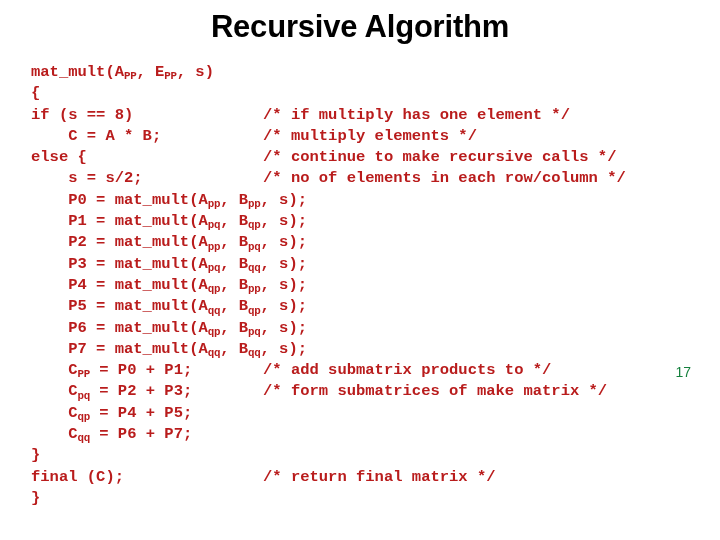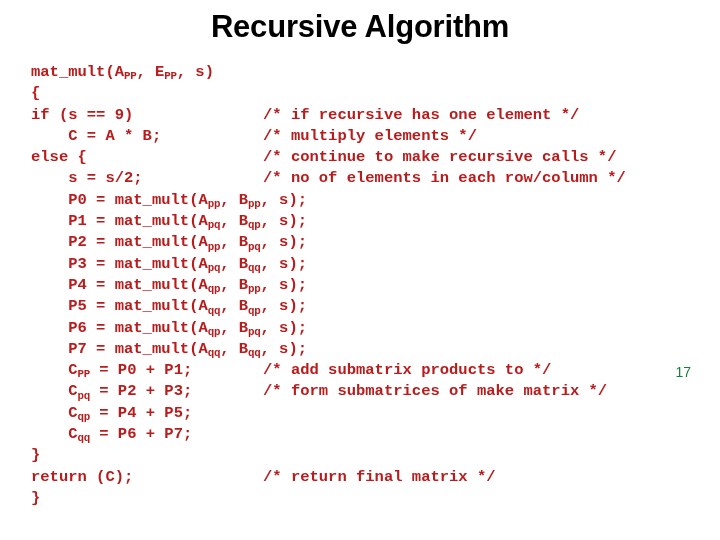--- a/index.html
+++ b/index.html
@@ -96,36 +96,36 @@
 </head>
 <body>
 
 <div id="slide">
 
   <div id="slide-title">Recursive Algorithm</div>
 
   <div id="code-block">
       <div class="code-line"><span class="code-main">mat_mult(A<sub class="sub">PP</sub>, E<sub class="sub">PP</sub>, s)</span></div>
       <div class="code-line"><span class="code-main">{</span></div>
-      <div class="code-line"><span class="code-main">if (s == 9)</span><span class="code-comment">/* if recursive has one element */</span></div>
+      <div class="code-line"><span class="code-main">if (s == 8)</span><span class="code-comment">/* if multiply has one element */</span></div>
       <div class="code-line"><span class="code-main">    C = A * B;</span><span class="code-comment">/* multiply elements */</span></div>
       <div class="code-line"><span class="code-main">else {</span><span class="code-comment">/* continue to make recursive calls */</span></div>
       <div class="code-line"><span class="code-main">    s = s/2;</span><span class="code-comment">/* no of elements in each row/column */</span></div>
       <div class="code-line"><span class="code-main">    P0 = mat_mult(A<sub class="sub">pp</sub>, B<sub class="sub">pp</sub>, s);</span></div>
       <div class="code-line"><span class="code-main">    P1 = mat_mult(A<sub class="sub">pq</sub>, B<sub class="sub">qp</sub>, s);</span></div>
       <div class="code-line"><span class="code-main">    P2 = mat_mult(A<sub class="sub">pp</sub>, B<sub class="sub">pq</sub>, s);</span></div>
       <div class="code-line"><span class="code-main">    P3 = mat_mult(A<sub class="sub">pq</sub>, B<sub class="sub">qq</sub>, s);</span></div>
       <div class="code-line"><span class="code-main">    P4 = mat_mult(A<sub class="sub">qp</sub>, B<sub class="sub">pp</sub>, s);</span></div>
       <div class="code-line"><span class="code-main">    P5 = mat_mult(A<sub class="sub">qq</sub>, B<sub class="sub">qp</sub>, s);</span></div>
       <div class="code-line"><span class="code-main">    P6 = mat_mult(A<sub class="sub">qp</sub>, B<sub class="sub">pq</sub>, s);</span></div>
       <div class="code-line"><span class="code-main">    P7 = mat_mult(A<sub class="sub">qq</sub>, B<sub class="sub">qq</sub>, s);</span></div>
       <div class="code-line"><span class="code-main">    C<sub class="sub">PP</sub> = P0 + P1;</span><span class="code-comment">/* add submatrix products to */</span></div>
       <div class="code-line"><span class="code-main">    C<sub class="sub">pq</sub> = P2 + P3;</span><span class="code-comment">/* form submatrices of make matrix */</span></div>
       <div class="code-line"><span class="code-main">    C<sub class="sub">qp</sub> = P4 + P5;</span></div>
       <div class="code-line"><span class="code-main">    C<sub class="sub">qq</sub> = P6 + P7;</span></div>
       <div class="code-line"><span class="code-main">}</span></div>
-      <div class="code-line"><span class="code-main">return (C);</span><span class="code-comment">/* return final matrix */</span></div>
+      <div class="code-line"><span class="code-main">final (C);</span><span class="code-comment">/* return final matrix */</span></div>
       <div class="code-line"><span class="code-main">}</span></div>
     </div>
 
   <div id="slide-number">17</div>
 
 </div>
 
 </body></html>

